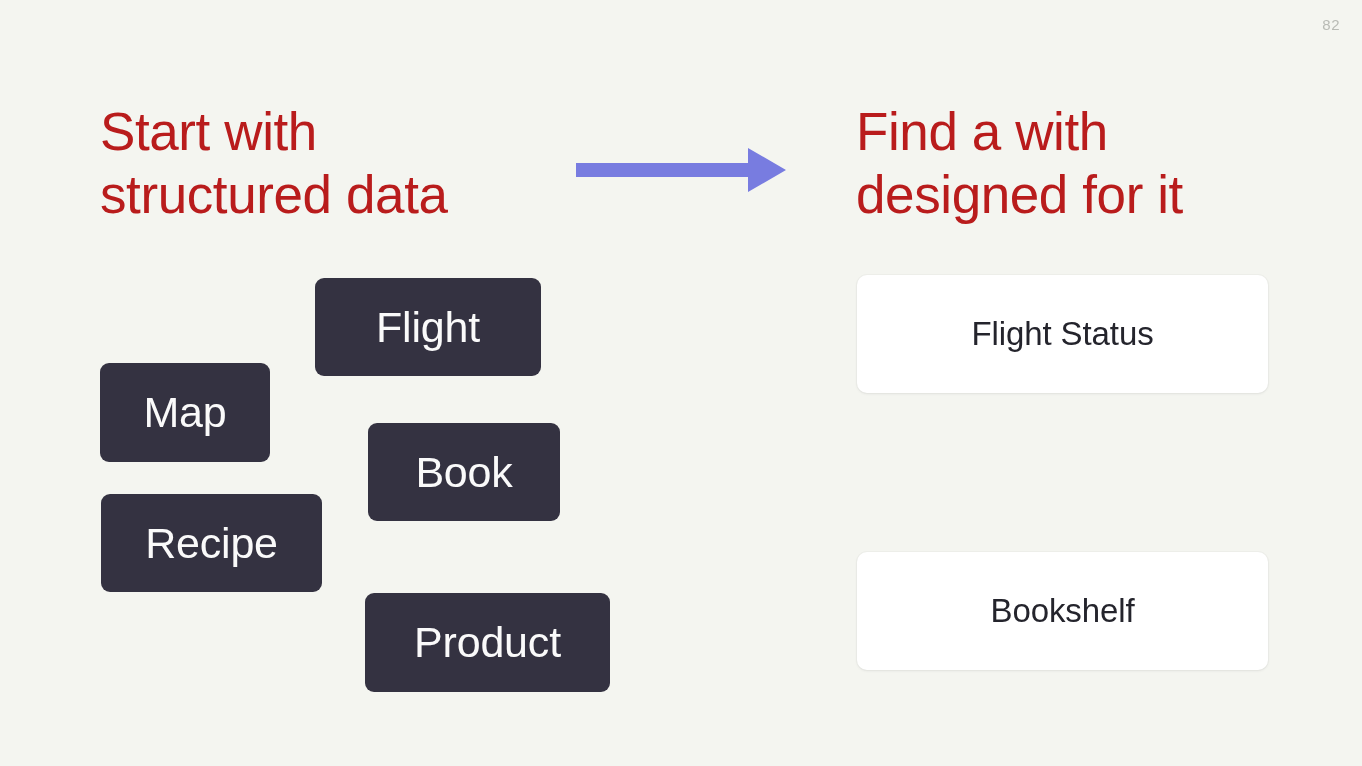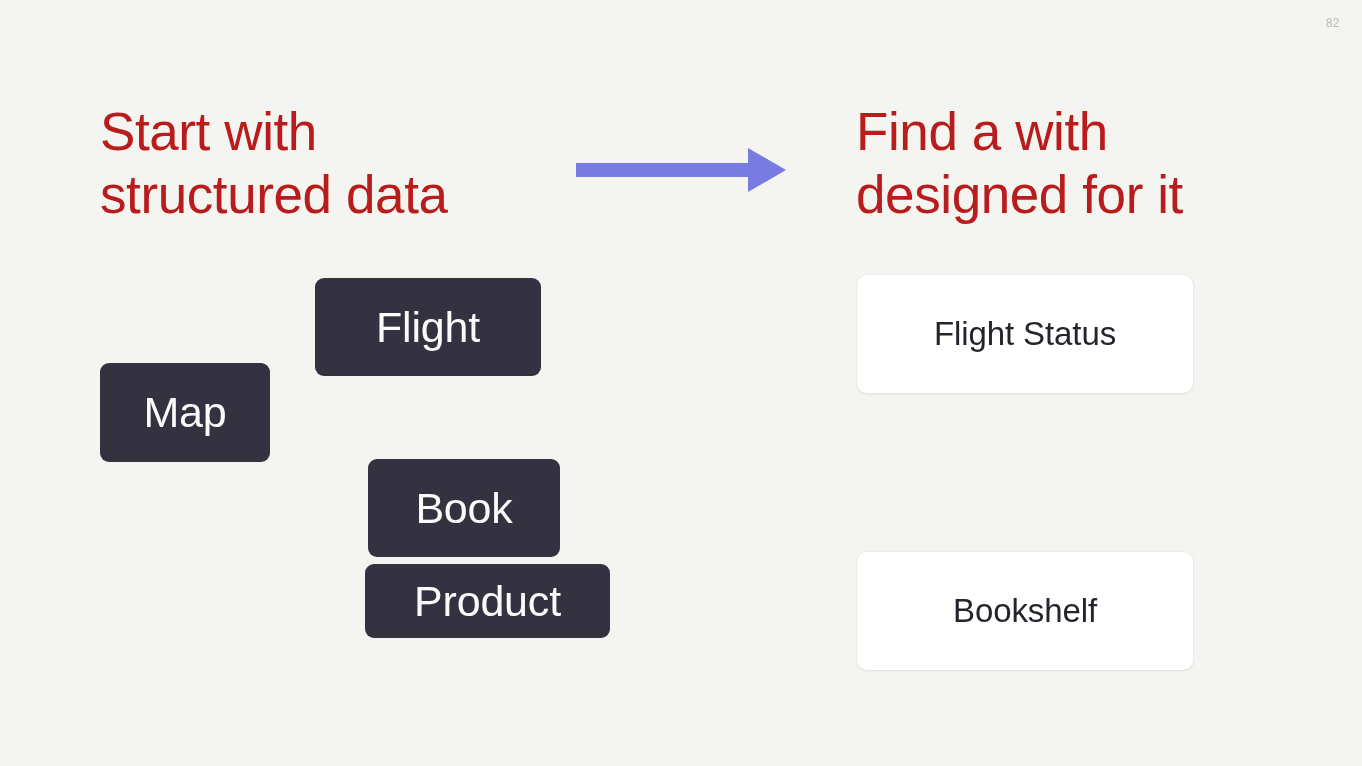--- a/index.html
+++ b/index.html
@@ -19,21 +19,21 @@
     width: 1362px;
     height: 766px;
     background: #f4f5f0;
   }
 
   
   .page-number {
     position: absolute;
     top: 16px;
     right: 22px;
-    font-size: 12px;
+    font-size: 15px;
     color: #b9bbb5;
     letter-spacing: 0.5px;
     font-family: "Liberation Sans", sans-serif;
   }
 
   
   .heading {
     position: absolute;
     font-size: 53px;
     line-height: 63px;
@@ -72,29 +72,29 @@
     font-size: 43px;
     line-height: 1;
     display: flex;
     align-items: center;
     justify-content: center;
     letter-spacing: -0.2px;
     font-family: "Liberation Sans", sans-serif;
   }
   .chip-map     { left: 100px; top: 353px; width: 170px; height: 99px; margin-top: 10px; }
   .chip-flight  { left: 315px; top: 278px; width: 226px; height: 98px; }
-  .chip-book    { left: 368px; top: 423px; width: 192px; height: 98px; margin-top: 36px; }
+  .chip-book    { left: 368px; top: 423px; width: 192px; height: 98px; }
   .chip-recipe  { left: 101px; top: 494px; width: 221px; height: 98px; }
-  .chip-product { left: 365px; top: 564px; width: 245px; height: 74px; }
+  .chip-product { left: 365px; top: 593px; width: 245px; height: 99px; }
 
   
   .card {
     position: absolute;
     left: 857px;
-    width: 336px;
+    width: 411px;
     height: 118px;
     background: #ffffff;
     border-radius: 10px;
     box-shadow: 0 1px 3px rgba(30,30,40,0.07), 0 0 0 1px rgba(30,30,40,0.025);
     display: flex;
     align-items: center;
     justify-content: center;
     color: #24242c;
     font-size: 33px;
     letter-spacing: -0.1px;
@@ -122,20 +122,21 @@
       <path d="M0 17 L172 17 L172 2 L210 24 L172 46 L172 31 L0 31 Z" fill="#787ce0"></path>
     </svg>
   </div>
 
   <div class="chip chip-map">Map</div>
 
   <div class="chip chip-flight">Flight</div>
 
   <div class="chip chip-book">Book</div>
 
+  <div class="chip chip-recipe">Recipe</div>
 
   <div class="chip chip-product">Product</div>
 
   <div class="card card-0">Flight Status</div>
 
 
   <div class="card card-2">Bookshelf</div>
 
 </div>
 

